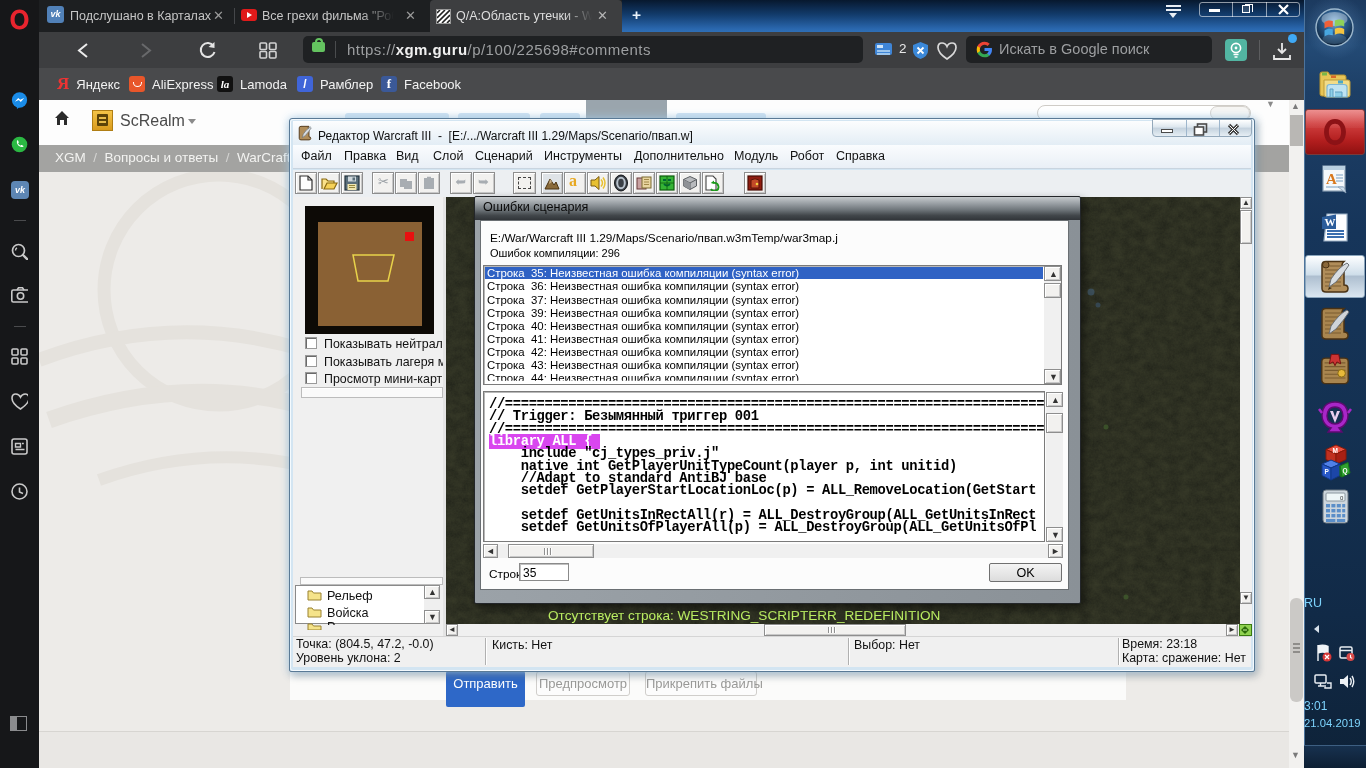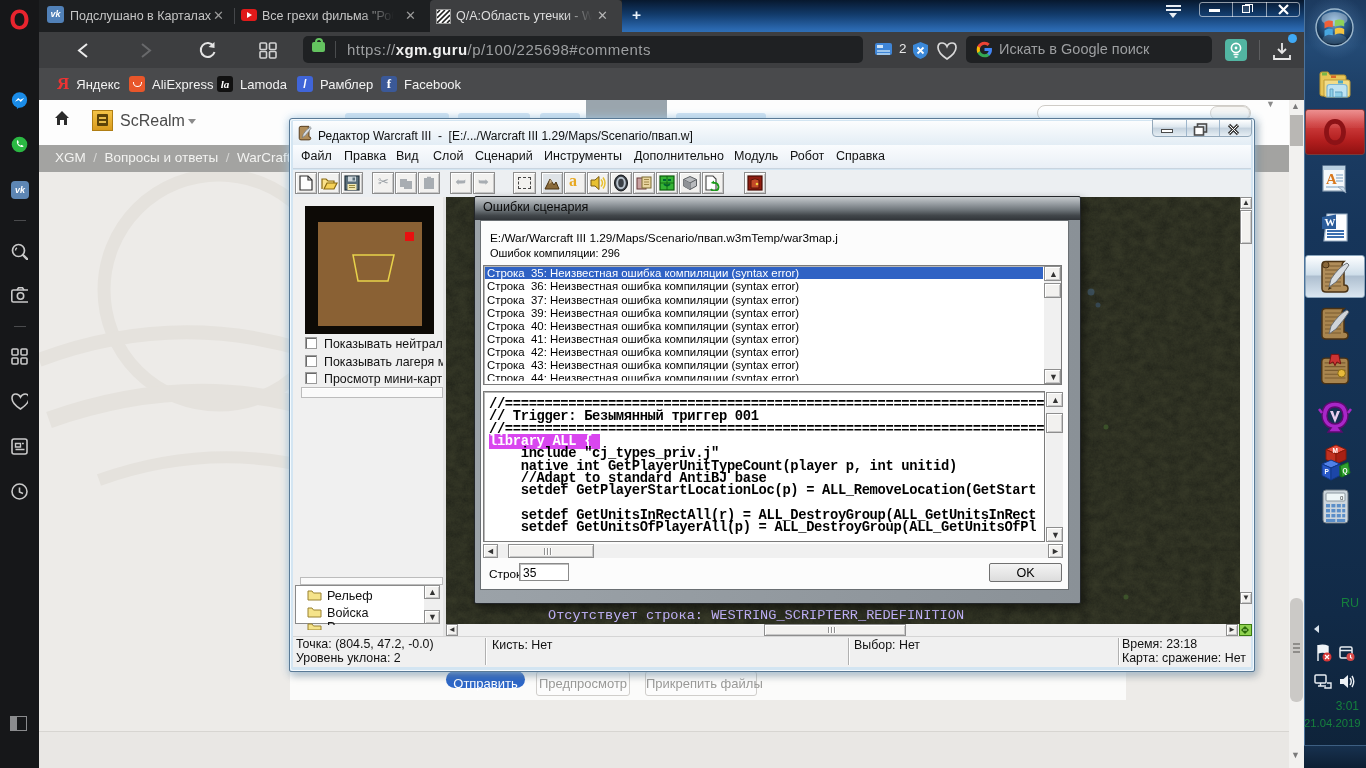--- a/index.html
+++ b/index.html
@@ -14,21 +14,21 @@
 .mi{position:absolute;top:4px;font-size:12.5px;color:#111}
 
 .lr{position:absolute;left:2px;font-size:11.4px;color:#000;white-space:pre}
 
 .cl{position:absolute;left:5px;font-family:"Liberation Mono",monospace;font-size:13.8px;font-weight:bold;color:#000;white-space:pre;letter-spacing:-0.35px}
 
 .bm{position:absolute;top:68px;height:32px;display:flex;align-items:center;gap:7px;color:#f2f2f2;font-size:13px}
 .bmi{width:16px;height:16px;border-radius:3px;display:flex;align-items:center;justify-content:center;font-weight:bold}
 
 .si{position:absolute;left:11px;width:17px;height:17px}
-.tseg{position:absolute;left:1304px;width:55px;text-align:right;color:#15803d}
+.tseg{position:absolute;left:1304px;width:55px;text-align:left;color:#7dd3fc}
 </style></head>
 <body>
 
 <div class="a" style="left:39px;top:100px;width:1265px;height:668px;background:#edebe8"></div>
 
 <svg class="a" style="left:39px;top:100px" width="1250" height="668" viewBox="0 0 1250 668">
  <g fill="none" stroke="#e5e2dd" stroke-width="13">
   <circle cx="180" cy="190" r="115"></circle>
   <path d="M 10 320 Q 180 260 330 330" stroke-width="17"></path>
   <path d="M 0 260 Q 160 200 320 270" stroke-width="14"></path>
@@ -55,21 +55,21 @@
 <div class="a" style="left:586px;top:100px;width:81px;height:19px;background:#9aa5ad"></div>
 <div class="a" style="left:345px;top:113px;width:104px;height:7px;background:#cfe2f2;border-radius:3px"></div>
 <div class="a" style="left:458px;top:113px;width:72px;height:7px;background:#cfe2f2;border-radius:3px"></div>
 <div class="a" style="left:540px;top:113px;width:40px;height:7px;background:#cfe2f2;border-radius:3px"></div>
 <div class="a" style="left:676px;top:113px;width:90px;height:7px;background:#cfe2f2;border-radius:3px"></div>
 <div class="a" style="left:1037px;top:105px;width:214px;height:16px;background:#fff;border:1px solid #cfccc7;border-radius:8px"></div>
 <div class="a" style="left:1210px;top:106px;width:40px;height:14px;background:#f6f5f3;border:1px solid #d5d2cd;border-radius:7px"></div>
 <div class="tx" style="left:1266px;top:99px;font-size:9px;color:#8a8a8a">▼</div>
 
 <div class="a" style="left:290px;top:640px;width:836px;height:60px;background:#fbfbfa"></div>
-<div class="a" style="left:446px;top:671px;width:79px;height:17px;background:#2e68c8;border-radius:9px;color:#fff;font-size:13px;text-align:center;line-height:25px;white-space:nowrap">Отправить</div>
+<div class="a" style="left:446px;top:671px;width:79px;height:36px;background:#2e68c8;border-radius:2px;color:#fff;font-size:13px;text-align:center;line-height:25px;white-space:nowrap">Отправить</div>
 <div class="a" style="left:536px;top:671px;width:94px;height:25px;background:#fcfcfc;border:1px solid #d0cecb;border-radius:3px;color:#9a9a98;font-size:13px;text-align:center;line-height:23px;white-space:nowrap">Предпросмотр</div>
 <div class="a" style="left:645px;top:671px;width:112px;height:25px;background:#fcfcfc;border:1px solid #d0cecb;border-radius:3px;color:#9a9a98;font-size:13px;text-align:center;line-height:23px;white-space:nowrap">Прикрепить файлы</div>
 <div class="a" style="left:39px;top:731px;width:1250px;height:1px;background:#d7d5d1"></div>
 <div class="a" style="left:39px;top:732px;width:1250px;height:36px;background:#e9e7e4"></div>
 
 <div class="a" style="left:1289px;top:100px;width:15px;height:668px;background:#f2f1ef"></div>
 <div class="tx" style="left:1291px;top:101px;font-size:9px;color:#7a7a7a">▲</div>
 <div class="a" style="left:1290px;top:115px;width:13px;height:31px;background:#b9b7b4"></div>
 <div class="a" style="left:1290px;top:598px;width:13px;height:104px;background:#cbc9c6;border-radius:6px"></div>
 <div class="a" style="left:1293px;top:643px;width:7px;height:1.5px;background:#8f8d8a;box-shadow:0 4px 0 #8f8d8a,0 8px 0 #8f8d8a"></div>
@@ -572,21 +572,21 @@
  <rect width="794" height="427" fill="#1e2018"></rect>
  <rect width="794" height="427" filter="url(#terr)"></rect>
  <rect width="794" height="427" filter="url(#terr2)"></rect>
  <circle cx="645" cy="95" r="3.5" fill="#44617c" opacity="0.6"></circle>
  <circle cx="652" cy="108" r="2.5" fill="#3a556f" opacity="0.6"></circle>
  <circle cx="660" cy="230" r="2.5" fill="#42602e" opacity="0.7"></circle>
  <circle cx="680" cy="400" r="2.5" fill="#42602e" opacity="0.7"></circle>
  <circle cx="130" cy="330" r="2.5" fill="#3d5c2a" opacity="0.6"></circle>
 </svg>
 
-<div class="tx" style="left:548px;top:608px;font-family:Liberation Mono, monospace;font-size:13.6px;color:#c4b5fd">Отсутствует строка: WESTRING_SCRIPTERR_REDEFINITION</div>
+<div class="tx" style="left:548px;top:608px;font-family:Liberation Sans, sans-serif;font-size:13.6px;color:#bef264">Отсутствует строка: WESTRING_SCRIPTERR_REDEFINITION</div>
 
 <div class="a" style="left:1240px;top:197px;width:12px;height:427px;background:#f0f0f0"></div>
 <div class="cb" style="left:1240px;top:197px;width:12px;height:12px"></div>
 <div class="arr" style="left:1242px;top:198px;font-size:8px">▲</div>
 <div class="cb" style="left:1240px;top:592px;width:12px;height:12px"></div>
 <div class="arr" style="left:1242px;top:593px;font-size:8px">▼</div>
 <div class="cb" style="left:1240px;top:210px;width:12px;height:34px"></div>
 
 <div class="a" style="left:446px;top:624px;width:806px;height:12px;background:#f0f0f0"></div>
 <div class="cb" style="left:446px;top:624px;width:12px;height:12px"></div>

